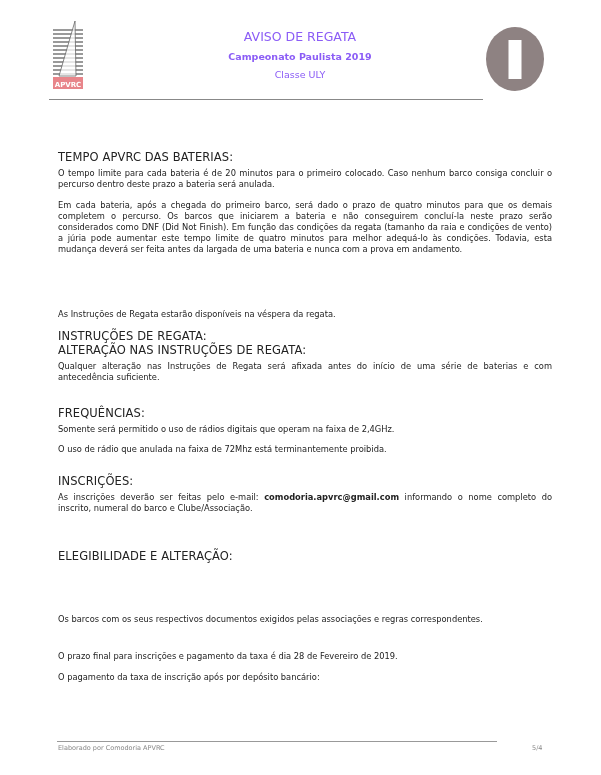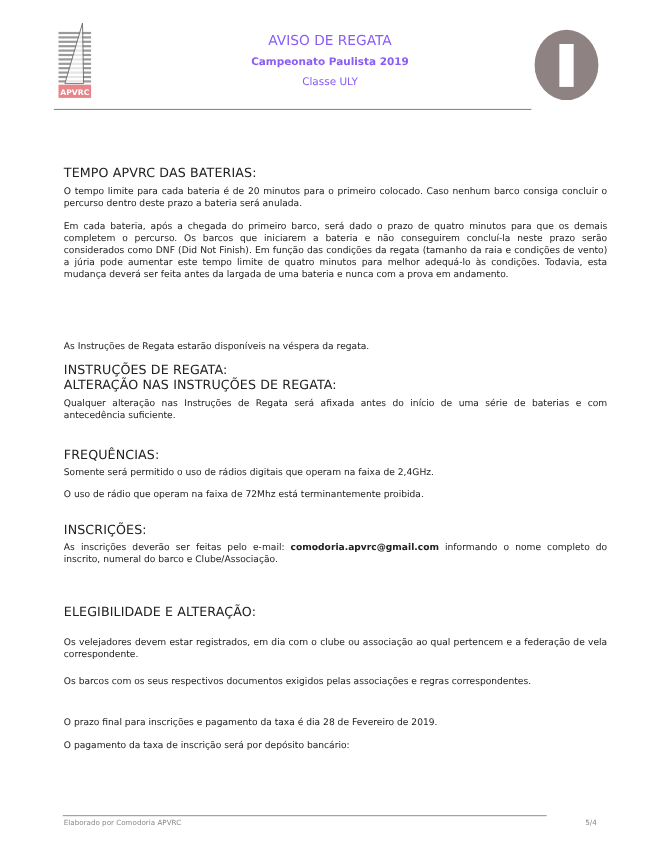--- a/index.html
+++ b/index.html
@@ -89,42 +89,39 @@
     <h2>FREQUÊNCIAS:</h2>
   </div>
 
   <div class="content" style="top:361px;">
     <p>Qualquer alteração nas Instruções de Regata será afixada antes do início de uma série de baterias e com antecedência suficiente.</p>
   </div>
   <div class="content" style="top:424px;">
     <p>Somente será permitido o uso de rádios digitais que operam na faixa de 2,4GHz.</p>
   </div>
   <div class="content" style="top:444px;">
-    <p>O uso de rádio que operam na faixa de 72Mhz está terminantemente proibida.</p>
+    <p>O uso de rádio que anulada na faixa de 72Mhz está terminantemente proibida.</p>
   </div>
 
   <div class="content" style="top:474px;">
     <h2>INSCRIÇÕES:</h2>
   </div>
   <div class="content" style="top:492px;">
     <p><span>As inscrições deverão ser feitas pelo e-mail: </span><b class="email">comodoria.apvrc@gmail.com</b><span> informando o nome completo do inscrito, numeral do barco e Clube/Associação.</span></p>
   </div>
 
   <div class="content" style="top:549px;">
     <h2>ELEGIBILIDADE E ALTERAÇÃO:</h2>
   </div>
-  <div class="content" style="top:578px;">
-    <p>Os velejadores devem estar registrados, em dia com o clube ou associação ao qual pertencem e a federação de vela correspondente.</p>
-  </div>
   <div class="content" style="top:614px;">
     <p>Os barcos com os seus respectivos documentos exigidos pelas associações e regras correspondentes.</p>
   </div>
   <div class="content" style="top:651px;">
     <p>O prazo final para inscrições e pagamento da taxa é dia 28 de Fevereiro de 2019.</p>
   </div>
   <div class="content" style="top:672px;">
-    <p>O pagamento da taxa de inscrição será por depósito bancário:</p>
+    <p>O pagamento da taxa de inscrição após por depósito bancário:</p>
   </div>
 
   <div class="hr-foot"></div>
   <div class="foot-l">Elaborado por Comodoria APVRC</div>
   <div class="foot-r">5/4</div>
 </div>
 
 </body></html>

